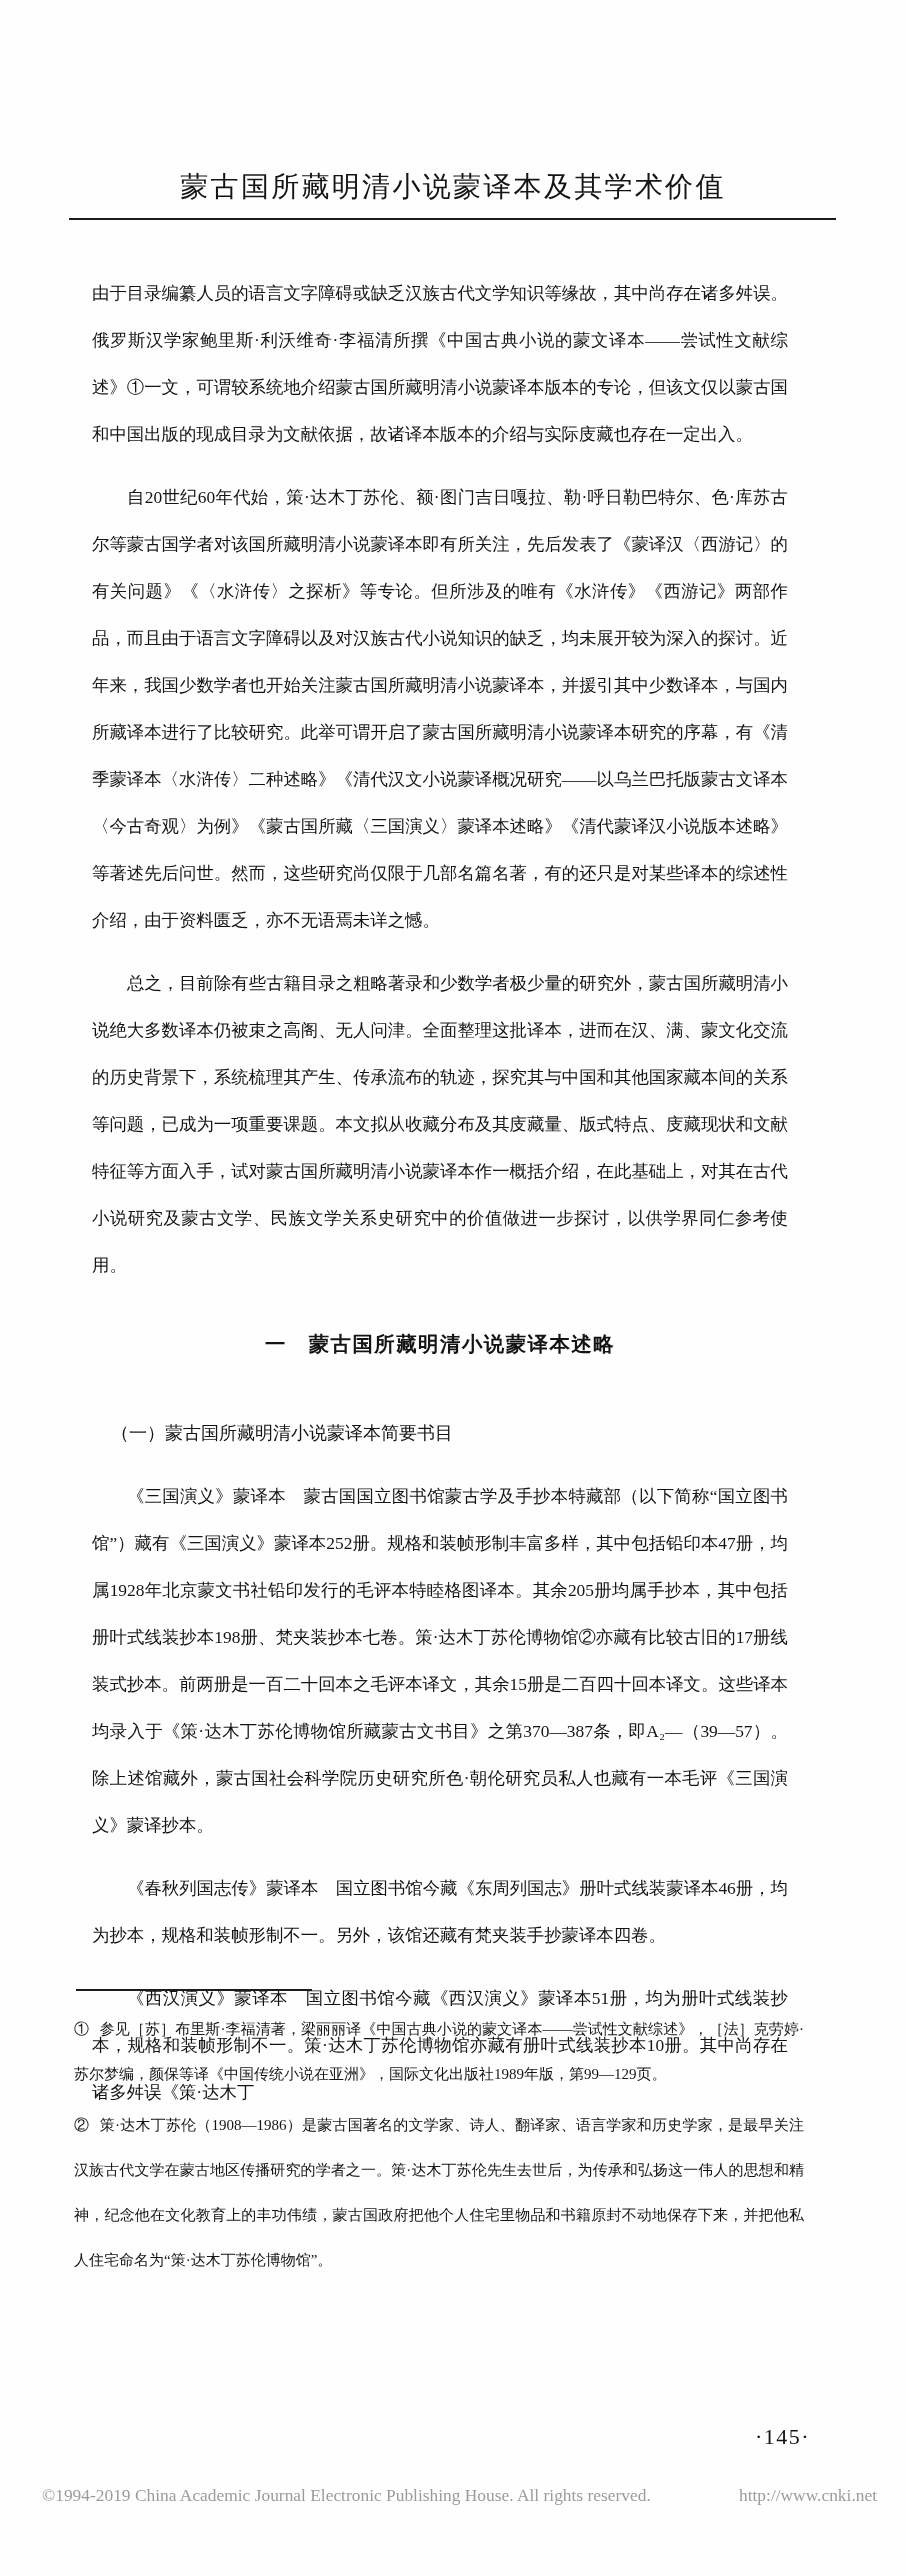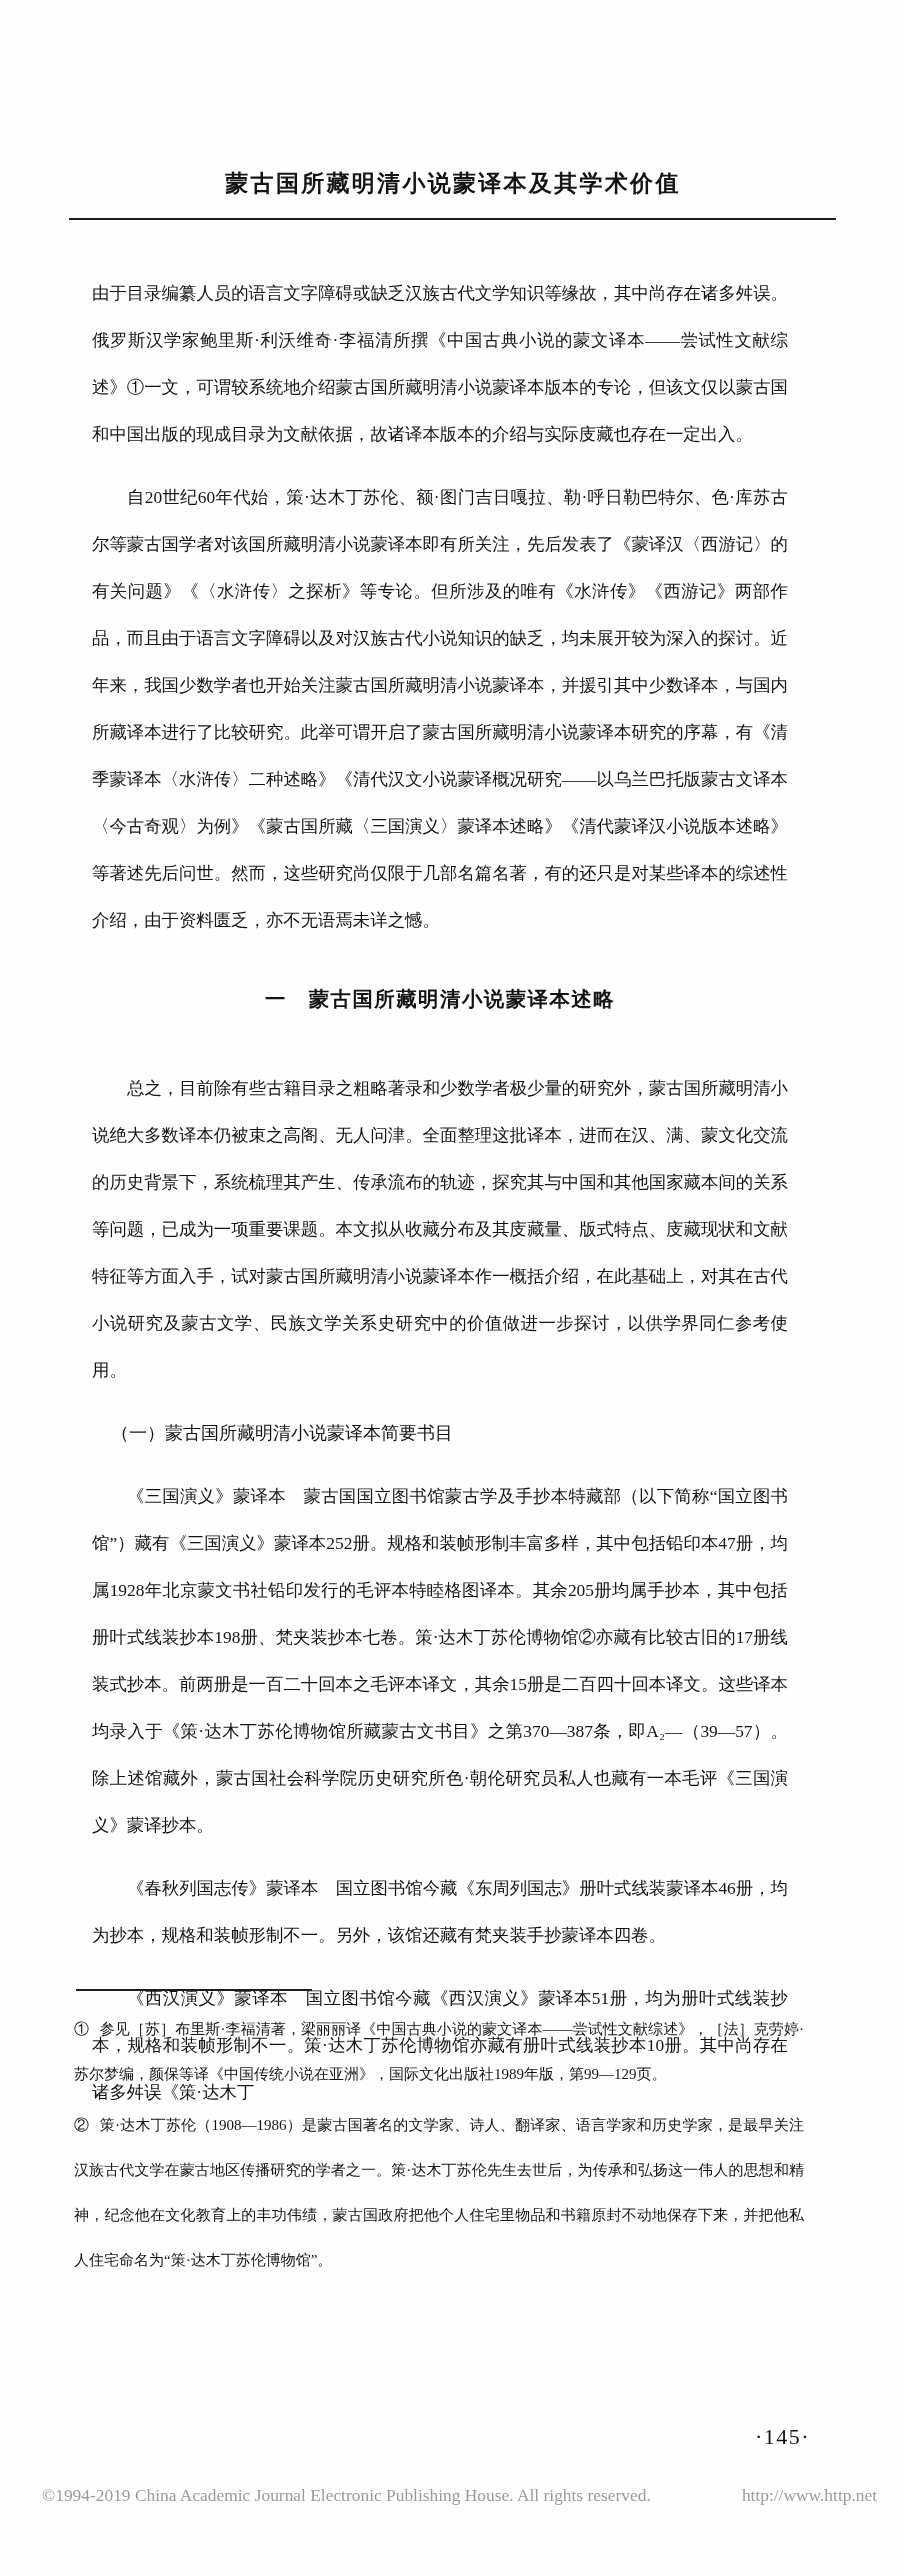--- a/index.html
+++ b/index.html
@@ -11,22 +11,22 @@
     overflow:hidden;
     font-family:"Liberation Serif","DejaVu Serif",serif;
     color:#141414;
   }
   .title{
     position:absolute;
     top:168px;
     left:0;
     width:100%;
     text-align:center;
-    font-size:23px;
-    font-weight:700;
+    font-size:28px;
+    font-weight:400;
     letter-spacing:2.3px;
   }
   .rule{
     position:absolute;
     top:218px;
     left:69px;
     width:767px;
     height:2.3px;
     background:#1c1c1c;
   }
@@ -96,37 +96,37 @@
 <body>
 
 <div class="page">
 
   <div class="title">蒙古国所藏明清小说蒙译本及其学术价值</div>
   <div class="rule"></div>
 
   <div class="body-text">
     <p class="para">由于目录编纂人员的语言文字障碍或缺乏汉族古代文学知识等缘故，其中尚存在诸多舛误。俄罗斯汉学家鲍里斯·利沃维奇·李福清所撰《中国古典小说的蒙文译本——尝试性文献综述》①一文，可谓较系统地介绍蒙古国所藏明清小说蒙译本版本的专论，但该文仅以蒙古国和中国出版的现成目录为文献依据，故诸译本版本的介绍与实际庋藏也存在一定出入。</p>
     <p class="para indent">自20世纪60年代始，策·达木丁苏伦、额·图门吉日嘎拉、勒·呼日勒巴特尔、色·库苏古尔等蒙古国学者对该国所藏明清小说蒙译本即有所关注，先后发表了《蒙译汉〈西游记〉的有关问题》《〈水浒传〉之探析》等专论。但所涉及的唯有《水浒传》《西游记》两部作品，而且由于语言文字障碍以及对汉族古代小说知识的缺乏，均未展开较为深入的探讨。近年来，我国少数学者也开始关注蒙古国所藏明清小说蒙译本，并援引其中少数译本，与国内所藏译本进行了比较研究。此举可谓开启了蒙古国所藏明清小说蒙译本研究的序幕，有《清季蒙译本〈水浒传〉二种述略》《清代汉文小说蒙译概况研究——以乌兰巴托版蒙古文译本〈今古奇观〉为例》《蒙古国所藏〈三国演义〉蒙译本述略》《清代蒙译汉小说版本述略》等著述先后问世。然而，这些研究尚仅限于几部名篇名著，有的还只是对某些译本的综述性介绍，由于资料匮乏，亦不无语焉未详之憾。</p>
+    <p class="para indent">总之，目前除有些古籍目录之粗略著录和少数学者极少量的研究外，蒙古国所藏明清小说绝大多数译本仍被束之高阁、无人问津。全面整理这批译本，进而在汉、满、蒙文化交流的历史背景下，系统梳理其产生、传承流布的轨迹，探究其与中国和其他国家藏本间的关系等问题，已成为一项重要课题。本文拟从收藏分布及其庋藏量、版式特点、庋藏现状和文献特征等方面入手，试对蒙古国所藏明清小说蒙译本作一概括介绍，在此基础上，对其在古代小说研究及蒙古文学、民族文学关系史研究中的价值做进一步探讨，以供学界同仁参考使用。</p>
+
     <p class="para sec-heading">一　蒙古国所藏明清小说蒙译本述略</p>
-
-    <p class="para indent">总之，目前除有些古籍目录之粗略著录和少数学者极少量的研究外，蒙古国所藏明清小说绝大多数译本仍被束之高阁、无人问津。全面整理这批译本，进而在汉、满、蒙文化交流的历史背景下，系统梳理其产生、传承流布的轨迹，探究其与中国和其他国家藏本间的关系等问题，已成为一项重要课题。本文拟从收藏分布及其庋藏量、版式特点、庋藏现状和文献特征等方面入手，试对蒙古国所藏明清小说蒙译本作一概括介绍，在此基础上，对其在古代小说研究及蒙古文学、民族文学关系史研究中的价值做进一步探讨，以供学界同仁参考使用。</p>
     <p class="para sub-heading">（一）蒙古国所藏明清小说蒙译本简要书目</p>
 
     <p class="para indent">《三国演义》蒙译本　蒙古国国立图书馆蒙古学及手抄本特藏部（以下简称“国立图书馆”）藏有《三国演义》蒙译本252册。规格和装帧形制丰富多样，其中包括铅印本47册，均属1928年北京蒙文书社铅印发行的毛评本特睦格图译本。其余205册均属手抄本，其中包括册叶式线装抄本198册、梵夹装抄本七卷。策·达木丁苏伦博物馆②亦藏有比较古旧的17册线装式抄本。前两册是一百二十回本之毛评本译文，其余15册是二百四十回本译文。这些译本均录入于《策·达木丁苏伦博物馆所藏蒙古文书目》之第370—387条，即A₂—（39—57）。除上述馆藏外，蒙古国社会科学院历史研究所色·朝伦研究员私人也藏有一本毛评《三国演义》蒙译抄本。</p>
     <p class="para indent">《春秋列国志传》蒙译本　国立图书馆今藏《东周列国志》册叶式线装蒙译本46册，均为抄本，规格和装帧形制不一。另外，该馆还藏有梵夹装手抄蒙译本四卷。</p>
     <p class="para indent">《西汉演义》蒙译本　国立图书馆今藏《西汉演义》蒙译本51册，均为册叶式线装抄本，规格和装帧形制不一。策·达木丁苏伦博物馆亦藏有册叶式线装抄本10册。其中尚存在诸多舛误《策·达木丁</p>
   </div>
 
   <div class="footnotes">
     <div class="fn-rule"></div>
     <p class="footnote"><span class="fn-marker">①</span><span>参见［苏］布里斯·李福清著，梁丽丽译《中国古典小说的蒙文译本——尝试性文献综述》，［法］克劳婷·苏尔梦编，颜保等译《中国传统小说在亚洲》，国际文化出版社1989年版，第99—129页。</span></p>
     <p class="footnote"><span class="fn-marker">②</span><span>策·达木丁苏伦（1908—1986）是蒙古国著名的文学家、诗人、翻译家、语言学家和历史学家，是最早关注汉族古代文学在蒙古地区传播研究的学者之一。策·达木丁苏伦先生去世后，为传承和弘扬这一伟人的思想和精神，纪念他在文化教育上的丰功伟绩，蒙古国政府把他个人住宅里物品和书籍原封不动地保存下来，并把他私人住宅命名为“策·达木丁苏伦博物馆”。</span></p>
   </div>
 
   <div class="page-number">·145·</div>
 
   <div class="watermark">
     <span>©1994-2019 China Academic Journal Electronic Publishing House. All rights reserved.</span>
-    <span>http://www.http.net</span>
+    <span>http://www.cnki.net</span>
   </div>
 
 </div>
 
 
 </body></html>

